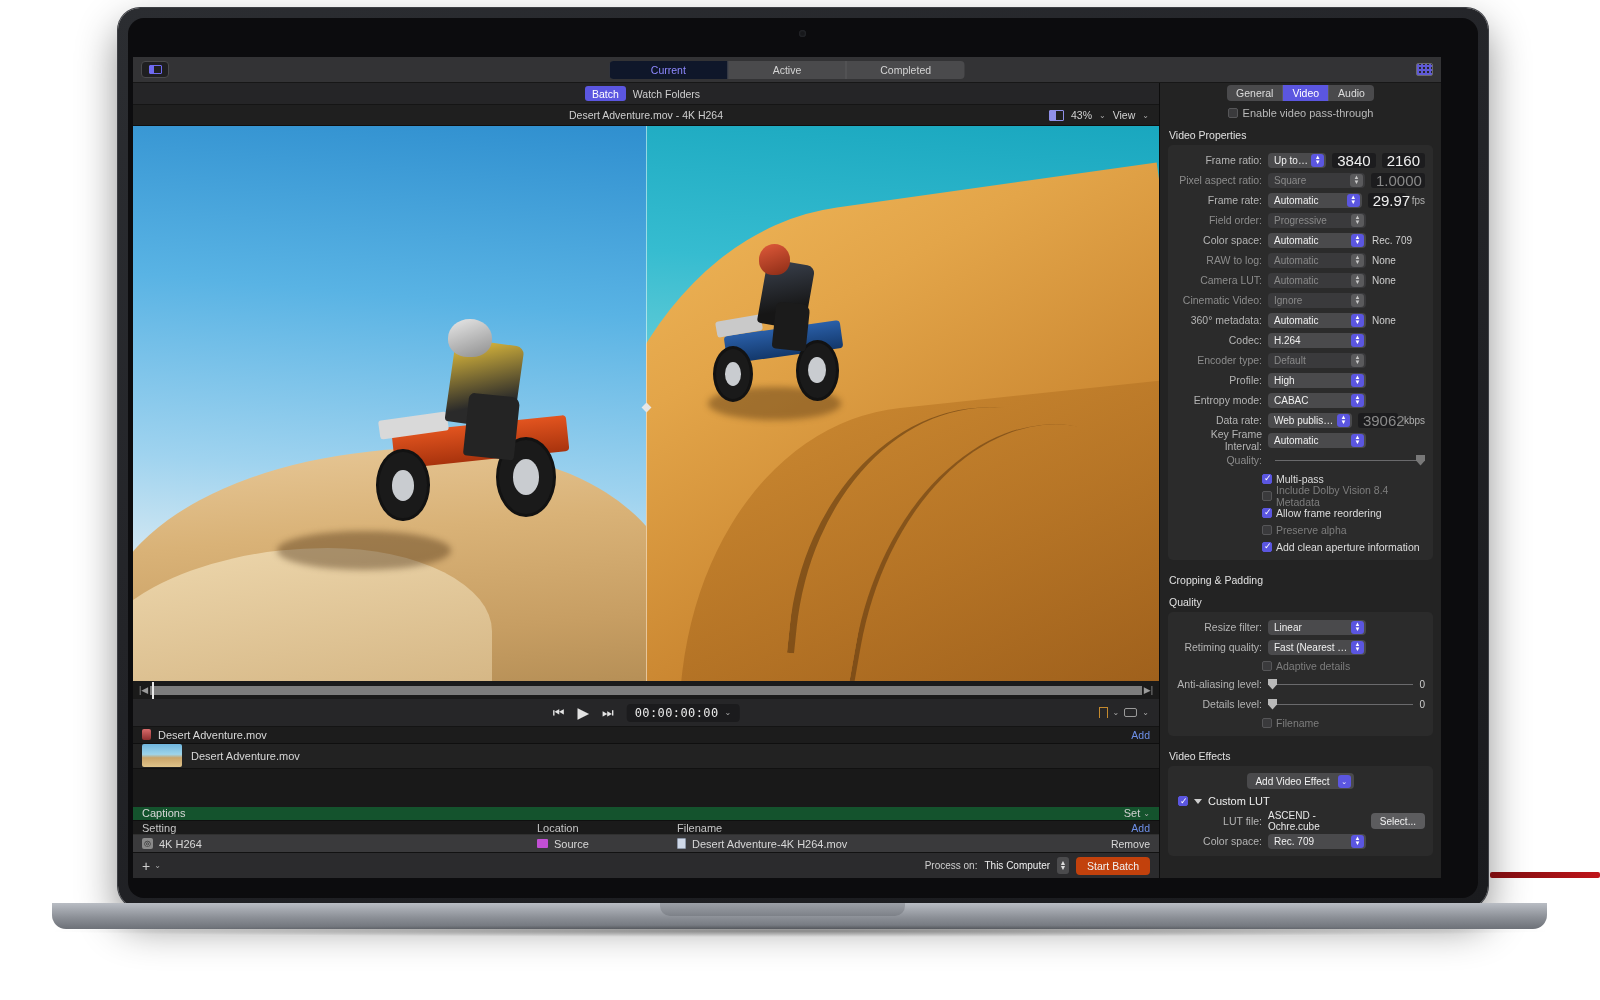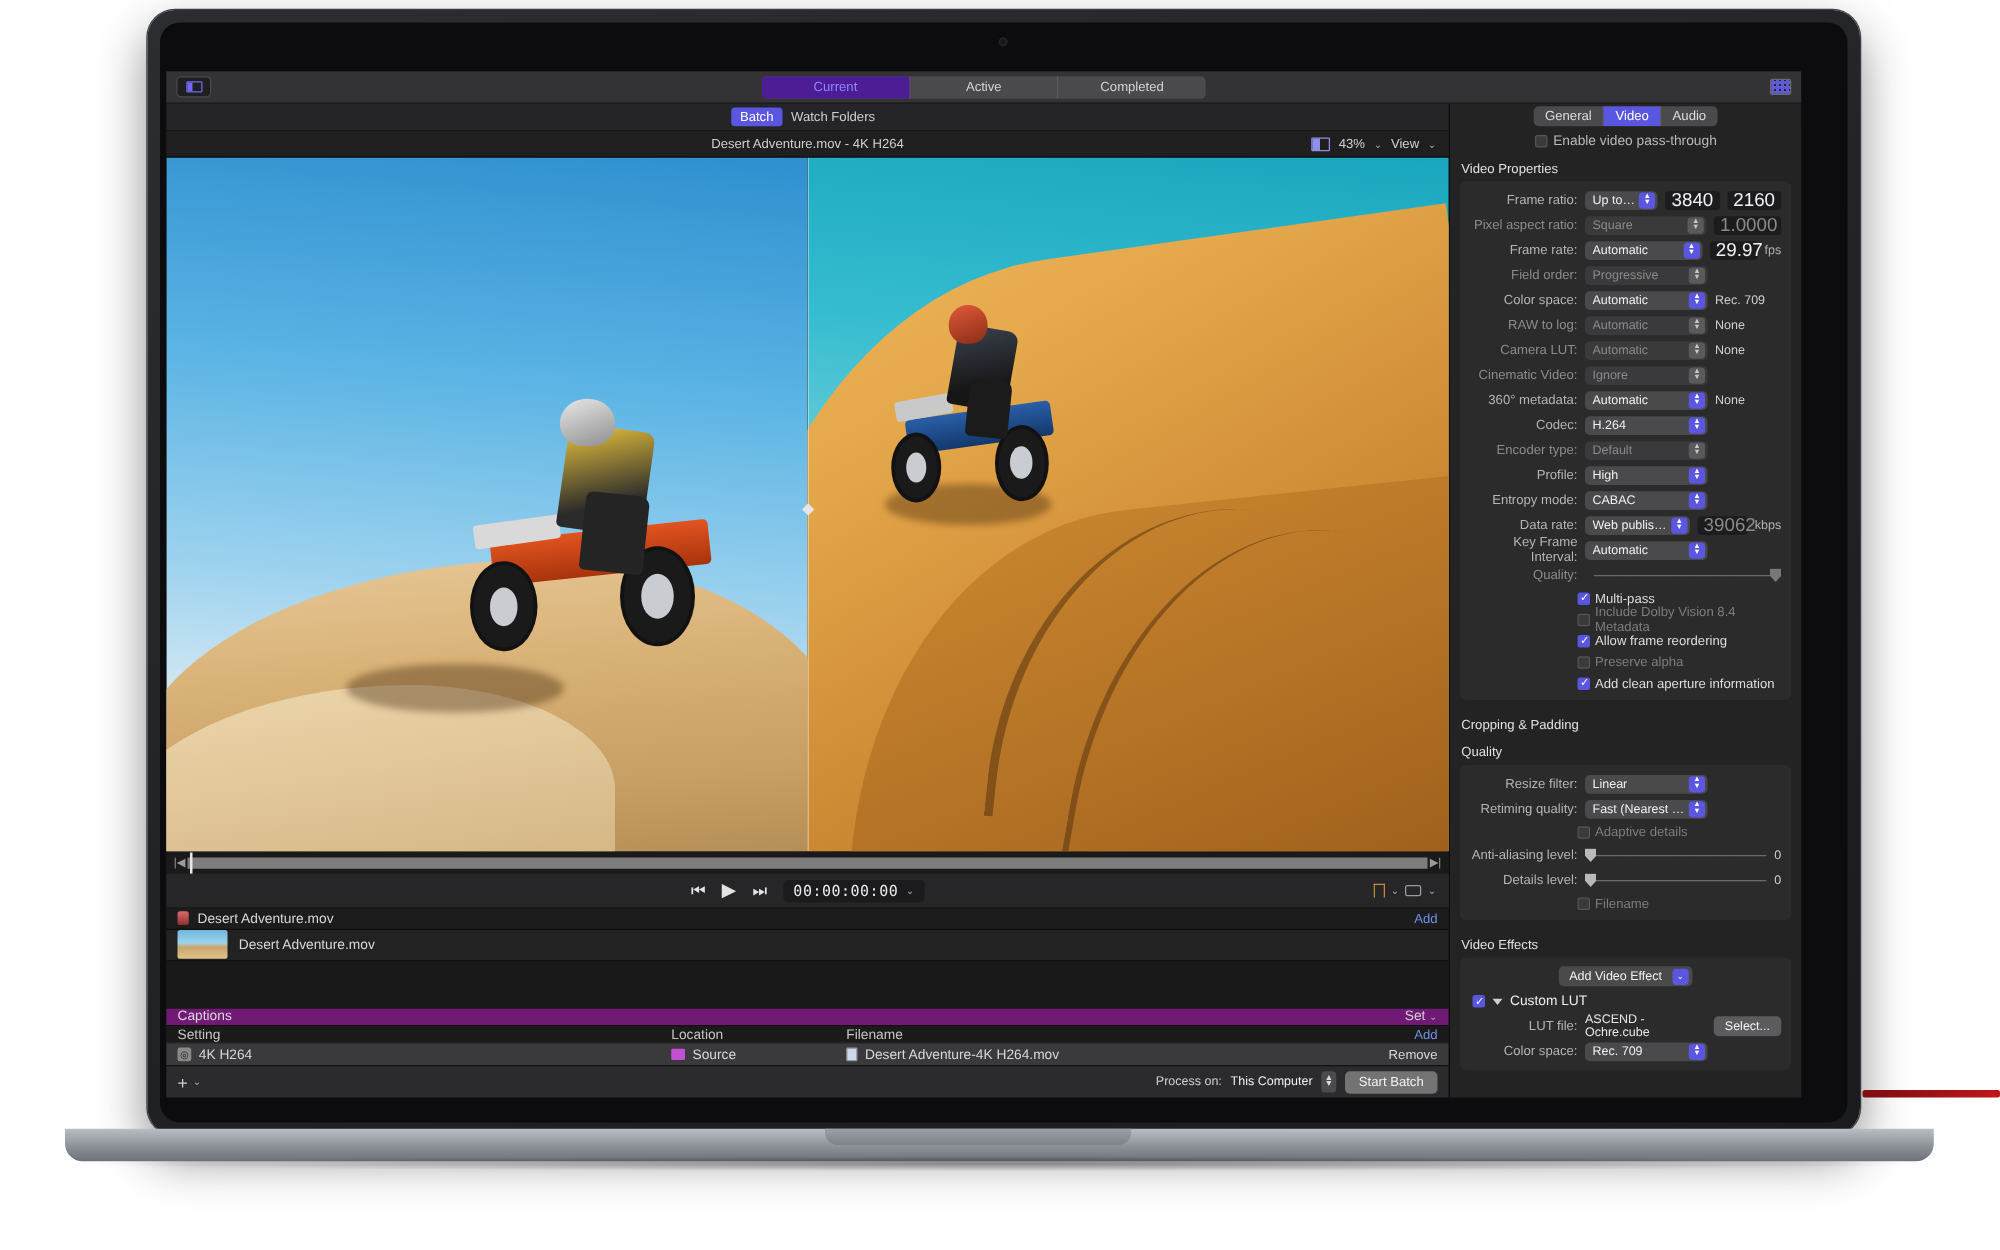--- a/index.html
+++ b/index.html
@@ -68,21 +68,21 @@
   .seg-group {
     position: absolute; left: 50%; transform: translateX(-50%);
     display: flex; height: 18px; border-radius: 4px; overflow: hidden;
     background: #4a4a4c; width: 355px;
   }
   .seg {
     flex: 1; display: flex; align-items: center; justify-content: center;
     font-size: 10.5px; color: #d4d4d4; border-right: 1px solid #5a5a5c;
   }
   .seg:last-child { border-right: none; }
-  .seg.active { background: #4c1d95; color: #8e88ff; }
+  .seg.active { background: #0f172a; color: #8e88ff; }
   .tb-right { margin-left: auto; }
   .grid-glyph {
     width: 17px; height: 13px; border: 1px solid #6a6a6c; border-radius: 2px;
     background:
       repeating-linear-gradient(90deg, #5f5ad6 0 2px, transparent 2px 4px),
       repeating-linear-gradient(0deg, #5f5ad6 0 2px, transparent 2px 4px);
     background-color: #26262a;
   }
 
   
@@ -179,38 +179,38 @@
   .cc-ico { width: 13px; height: 9px; border: 1.5px solid #9a9a9a; border-radius: 2px; }
 
   
   .batchlist { height: 125px; background: #191919; display: flex; flex-direction: column; flex: 0 0 auto; }
   .job-head { height: 20px; display: flex; align-items: center; padding: 0 9px; gap: 7px; border-bottom: 1px solid #0f0f0f; background:#1c1c1c;}
   .job-ico { width: 9px; height: 11px; border-radius: 2px; background: linear-gradient(180deg,#d96b6b,#8e2f2f); }
   .link { color: #6e90e8; font-size: 10.5px; margin-left: auto; }
   .src-row { height: 30px; display: flex; align-items: center; padding: 0 9px; gap: 9px; background: #222; border-bottom: 1px solid #111; }
   .thumb { width: 40px; height: 23px; border-radius: 2px;
            background: linear-gradient(180deg,#6fb6de 0%, #9ed4ea 45%, #caa56a 60%, #e0c48a 100%); }
-  .cap-row { height: 17px; display: flex; align-items: center; padding: 0 9px; background: #701a75; border-bottom: 1px solid #0f0f0f; margin-top: 38px; }
+  .cap-row { height: 17px; display: flex; align-items: center; padding: 0 9px; background: #14532d; border-bottom: 1px solid #0f0f0f; margin-top: 38px; }
   .cap-set { margin-left: auto; display: flex; align-items: center; gap: 3px; color: #d0d0d0; }
   .col-head { height: 17px; display: flex; align-items: center; padding: 0 9px; background: #1a1a1a; color: #c6c6c6; border-bottom: 1px solid #303030;}
   .setting-row { height: 20px; display: flex; align-items: center; padding: 0 9px; background: #3a3a3c; }
   .c1 { width: 395px; display: flex; align-items: center; gap: 6px; }
   .c2 { width: 140px; display: flex; align-items: center; gap: 6px; }
   .c3 { flex: 1; display: flex; align-items: center; gap: 6px; }
   .setting-ico { width: 11px; height: 11px; border-radius: 2px; background: #8a8a8a; display:flex;align-items:center;justify-content:center;color:#222;font-size:8px;}
   .folder-ico { width: 11px; height: 9px; border-radius: 1px; background: #c24fd4; }
   .file-ico { width: 9px; height: 11px; border-radius: 1px; background: #cfd8e8; border:1px solid #8d97a8;}
   .remove { margin-left: auto; color: #d8d8d8; font-size: 10.5px; }
 
   
   .statusbar { height: 26px; background: #2b2b2d; display: flex; align-items: center; padding: 0 9px; flex: 0 0 auto; border-top: 1px solid #121212;}
   .plus-grp { display: flex; align-items: center; gap: 4px; color: #cfcfcf; font-size: 14px; }
   .status-right { margin-left: auto; display: flex; align-items: center; gap: 7px; text-align: right; }
   .stepper { width: 12px; height: 17px; background: #4b4b4d; border-radius: 3px; display:flex; flex-direction:column; align-items:center; justify-content:center; line-height:.7; color:#ddd; font-size:7px;}
-  .start-btn { background: #737373; color: #f2f2f2; font-size: 10.5px; padding: 3px 11px; border-radius: 4px; }
+  .start-btn { background: #c2410c; color: #f2f2f2; font-size: 10.5px; padding: 3px 11px; border-radius: 4px; }
 
   
   .insp-tabs { height: 20px; display: flex; align-items: center; justify-content: center; background: #232323; }
   .itabs { display: flex; height: 16px; border-radius: 4px; overflow: hidden; background: #4a4a4c; }
   .itab { padding: 0 9px; display: flex; align-items: center; font-size: 10.5px; color: #ddd; border-right: 1px solid #5a5a5c;}
   .itab:last-child { border-right: none; }
   .itab.active { background: #5b56e0; color: #fff; }
   .insp-scroll { flex: 1; overflow: hidden; }
   .insp-top { display: flex; align-items: center; justify-content: center; gap: 5px; height: 20px; color: #b9b9b9; }
   .chk { width: 10px; height: 10px; border-radius: 2px; background: #3a3a3c; border: 1px solid #565658; flex:0 0 auto;}

